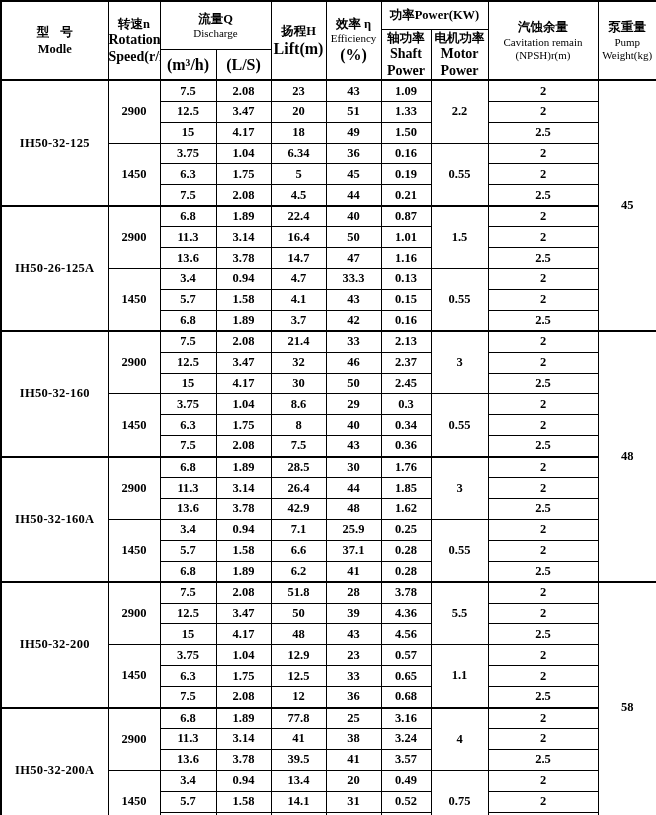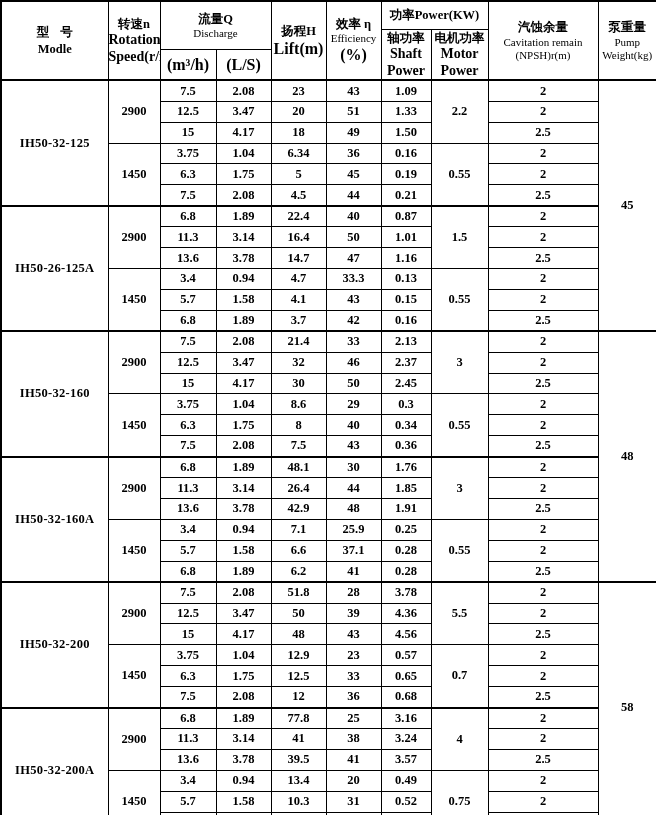--- a/index.html
+++ b/index.html
@@ -267,40 +267,40 @@
           <td>7.5</td>
           <td>43</td>
           <td>0.36</td>
           <td>2.5</td>
         </tr>
         <tr class="sec-start">
           <th rowspan="6" class="model-cell">IH50-32-160A</th>
           <td rowspan="3">2900</td>
           <td>6.8</td>
           <td>1.89</td>
-          <td>48.1</td>
+          <td>28.5</td>
           <td>30</td>
           <td>1.76</td>
           <td rowspan="3">3</td>
           <td>2</td>
         </tr>
         <tr>
           <td>11.3</td>
           <td>3.14</td>
           <td>26.4</td>
           <td>44</td>
           <td>1.85</td>
           <td>2</td>
         </tr>
         <tr>
           <td>13.6</td>
           <td>3.78</td>
           <td>42.9</td>
           <td>48</td>
-          <td>1.91</td>
+          <td>1.62</td>
           <td>2.5</td>
         </tr>
         <tr>
           <td rowspan="3">1450</td>
           <td>3.4</td>
           <td>0.94</td>
           <td>7.1</td>
           <td>25.9</td>
           <td>0.25</td>
           <td rowspan="3">0.55</td>
@@ -350,21 +350,21 @@
           <td>4.56</td>
           <td>2.5</td>
         </tr>
         <tr>
           <td rowspan="3">1450</td>
           <td>3.75</td>
           <td>1.04</td>
           <td>12.9</td>
           <td>23</td>
           <td>0.57</td>
-          <td rowspan="3">0.7</td>
+          <td rowspan="3">1.1</td>
           <td>2</td>
         </tr>
         <tr>
           <td>6.3</td>
           <td>1.75</td>
           <td>12.5</td>
           <td>33</td>
           <td>0.65</td>
           <td>2</td>
         </tr>
@@ -409,21 +409,21 @@
           <td>0.94</td>
           <td>13.4</td>
           <td>20</td>
           <td>0.49</td>
           <td rowspan="3">0.75</td>
           <td>2</td>
         </tr>
         <tr>
           <td>5.7</td>
           <td>1.58</td>
-          <td>10.3</td>
+          <td>14.1</td>
           <td>31</td>
           <td>0.52</td>
           <td>2</td>
         </tr>
         <tr>
           <td>6.8</td>
           <td>1.89</td>
           <td>9.9</td>
           <td>34</td>
           <td>0.54</td>

